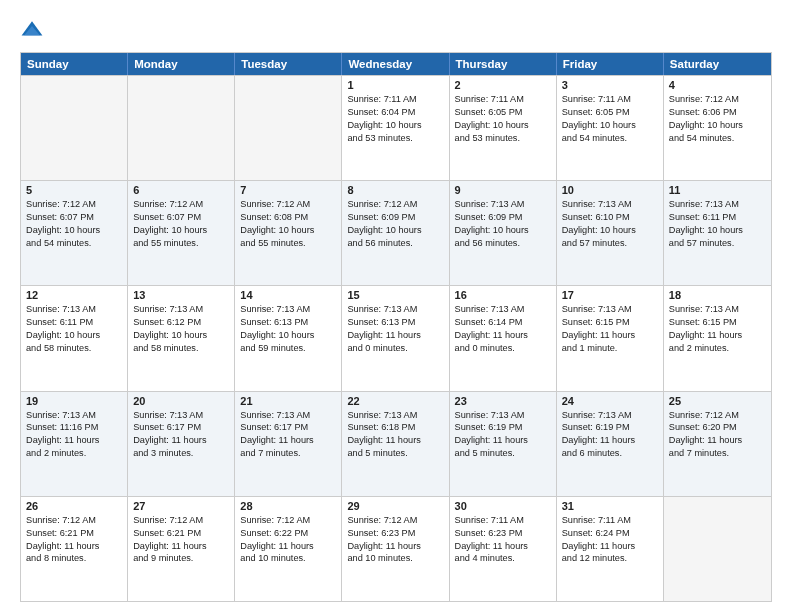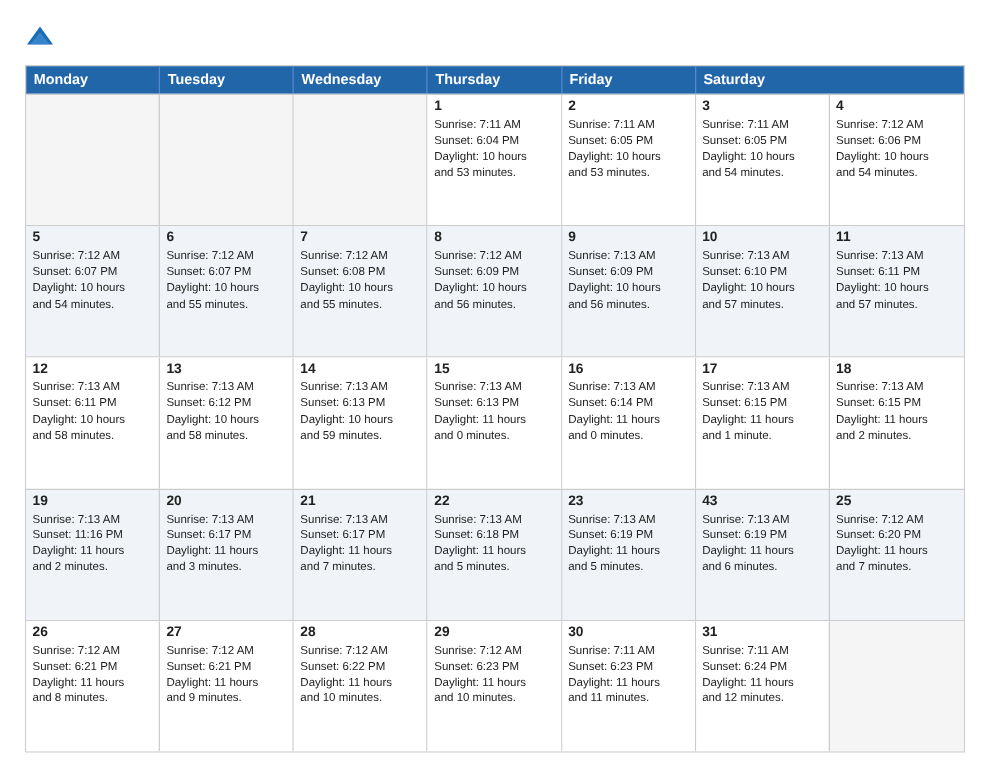--- a/index.html
+++ b/index.html
@@ -130,20 +130,21 @@
       </div>
     </div>
     <div class="title-block">
       <div class="title-month"></div>
       <div class="title-location"></div>
     </div>
   </div>
 
   <div class="calendar">
     <div class="cal-header-row">
+    <div class="cal-header-cell">Sunday</div>
         <div class="cal-header-cell">Monday</div>
         <div class="cal-header-cell">Tuesday</div>
         <div class="cal-header-cell">Wednesday</div>
         <div class="cal-header-cell">Thursday</div>
         <div class="cal-header-cell">Friday</div>
         <div class="cal-header-cell">Saturday</div>
       </div>
     <div class="cal-body">
     <div class="cal-row">
           <div class="cal-cell empty"></div>
@@ -310,21 +311,21 @@
             <span class="cell-line">and 5 minutes.</span>
           </div>
           <div class="cal-cell alt-row">
             <span class="day-num">23</span>
             <span class="cell-line">Sunrise: 7:13 AM</span>
             <span class="cell-line">Sunset: 6:19 PM</span>
             <span class="cell-line">Daylight: 11 hours</span>
             <span class="cell-line">and 5 minutes.</span>
           </div>
           <div class="cal-cell alt-row">
-            <span class="day-num">43</span>
+            <span class="day-num">24</span>
             <span class="cell-line">Sunrise: 7:13 AM</span>
             <span class="cell-line">Sunset: 6:19 PM</span>
             <span class="cell-line">Daylight: 11 hours</span>
             <span class="cell-line">and 6 minutes.</span>
           </div>
           <div class="cal-cell alt-row">
             <span class="day-num">25</span>
             <span class="cell-line">Sunrise: 7:12 AM</span>
             <span class="cell-line">Sunset: 6:20 PM</span>
             <span class="cell-line">Daylight: 11 hours</span>
@@ -358,21 +359,21 @@
             <span class="cell-line">Sunrise: 7:12 AM</span>
             <span class="cell-line">Sunset: 6:23 PM</span>
             <span class="cell-line">Daylight: 11 hours</span>
             <span class="cell-line">and 10 minutes.</span>
           </div>
           <div class="cal-cell">
             <span class="day-num">30</span>
             <span class="cell-line">Sunrise: 7:11 AM</span>
             <span class="cell-line">Sunset: 6:23 PM</span>
             <span class="cell-line">Daylight: 11 hours</span>
-            <span class="cell-line">and 11 minutes.</span>
+            <span class="cell-line">and 4 minutes.</span>
           </div>
           <div class="cal-cell">
             <span class="day-num">31</span>
             <span class="cell-line">Sunrise: 7:11 AM</span>
             <span class="cell-line">Sunset: 6:24 PM</span>
             <span class="cell-line">Daylight: 11 hours</span>
             <span class="cell-line">and 12 minutes.</span>
           </div>
           <div class="cal-cell empty"></div>
         </div>

